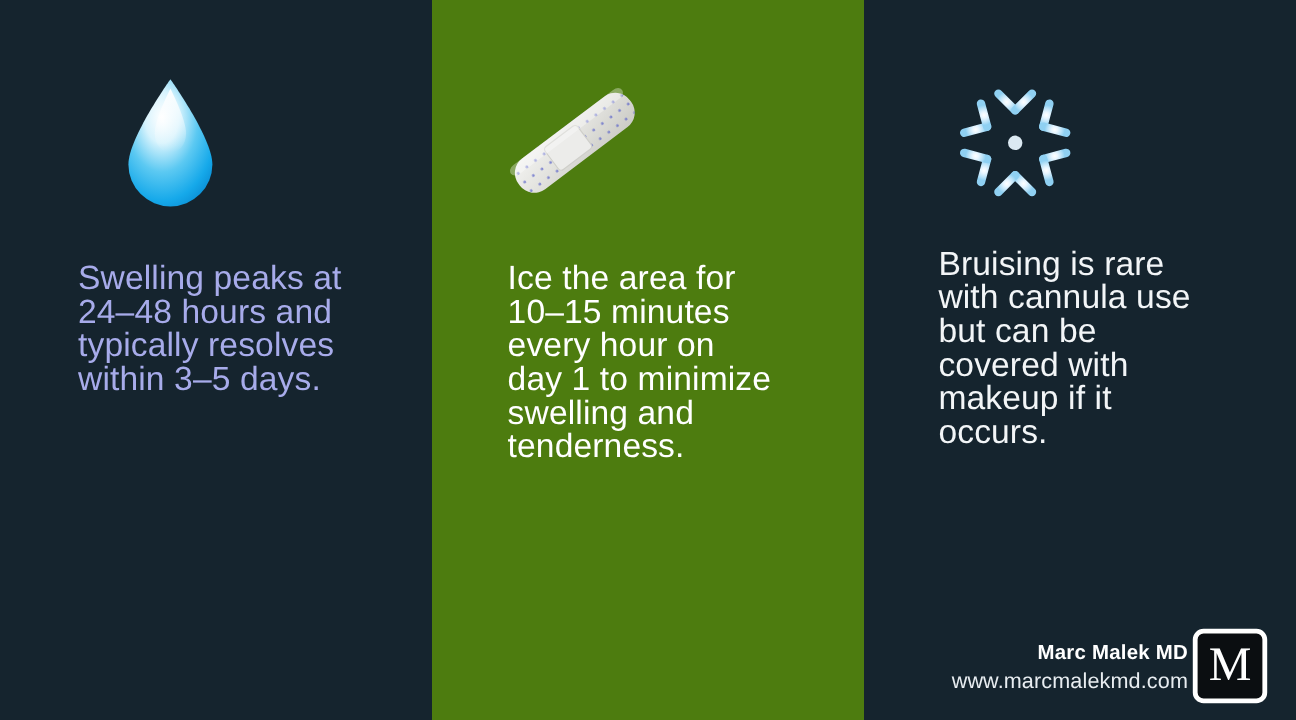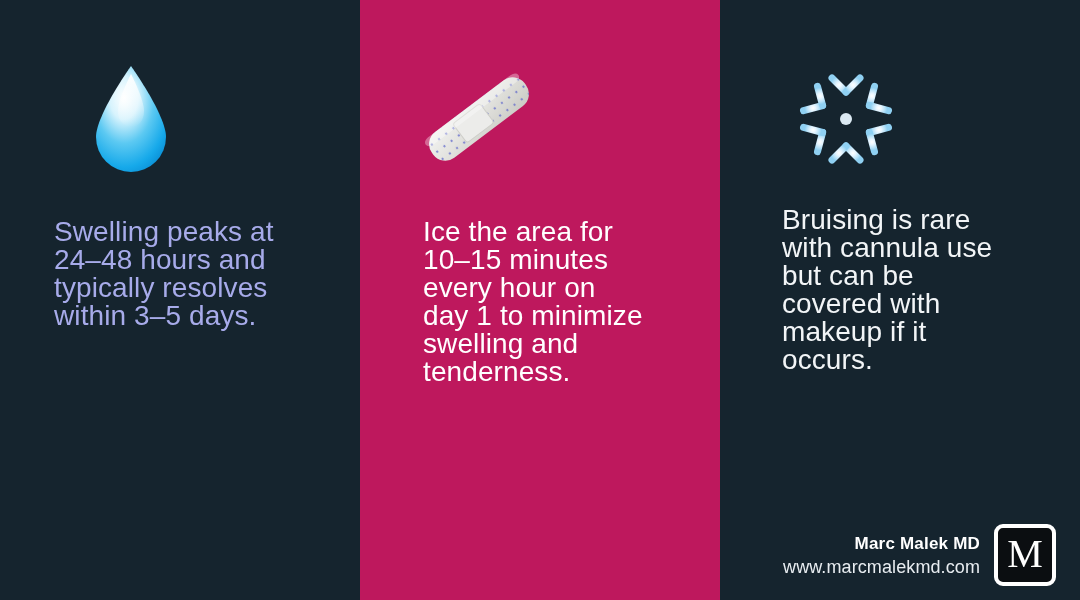--- a/index.html
+++ b/index.html
@@ -23,25 +23,25 @@
   }
 
   
   .panel {
     position:relative;
     height:600px;
     flex:0 0 360px;
     overflow:hidden;
   }
   .panel--dark  { background:#15242e; }
-  .panel--blue  { background:#be185d; }
+  .panel--blue  { background:#4d7c0f; }
 
   .panel-inner {
     position:absolute;
-    left:54px;
+    left:65px;
     top:60px;
     right:24px;
   }
   .panel--blue .panel-inner  { left:423px - 360px; }
   .panel.p2 .panel-inner { left:63px; }
   .panel.p3 .panel-inner { left:62px; }
 
   
   .emoji {
     display:block;
@@ -69,21 +69,21 @@
   .copy--white      { color:#ffffff; }
   .copy--offwhite   { color:#f2f5f7;margin-top:28px; }
 
   
   .brand {
     position:absolute;
     right:24px;
     bottom:14px;
     display:flex;
     align-items:center;
-    gap:14px;
+    gap:4px;
   }
   .brand-text {
     display:flex;
     flex-direction:column;
     align-items:flex-end;
     gap:4px;
   }
   .brand-name {
     color:#ffffff;
     font-size:17px;

